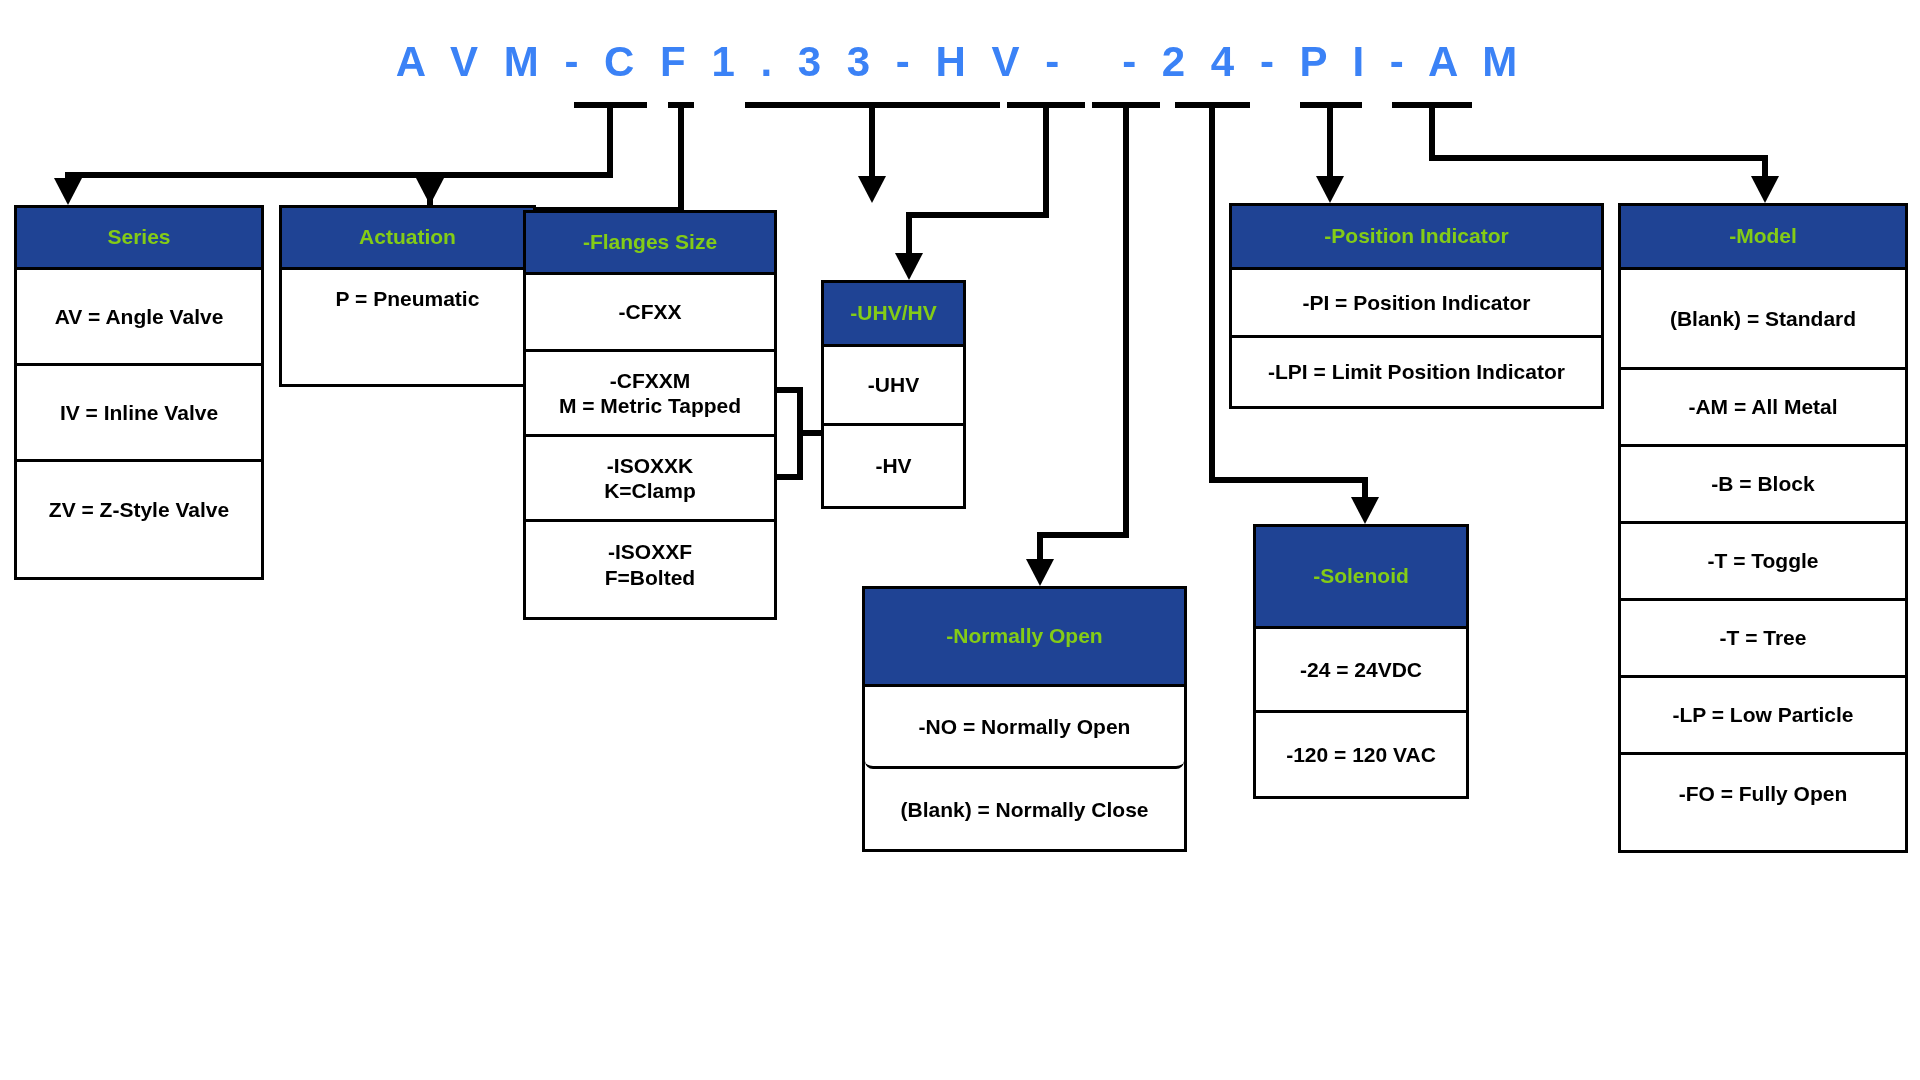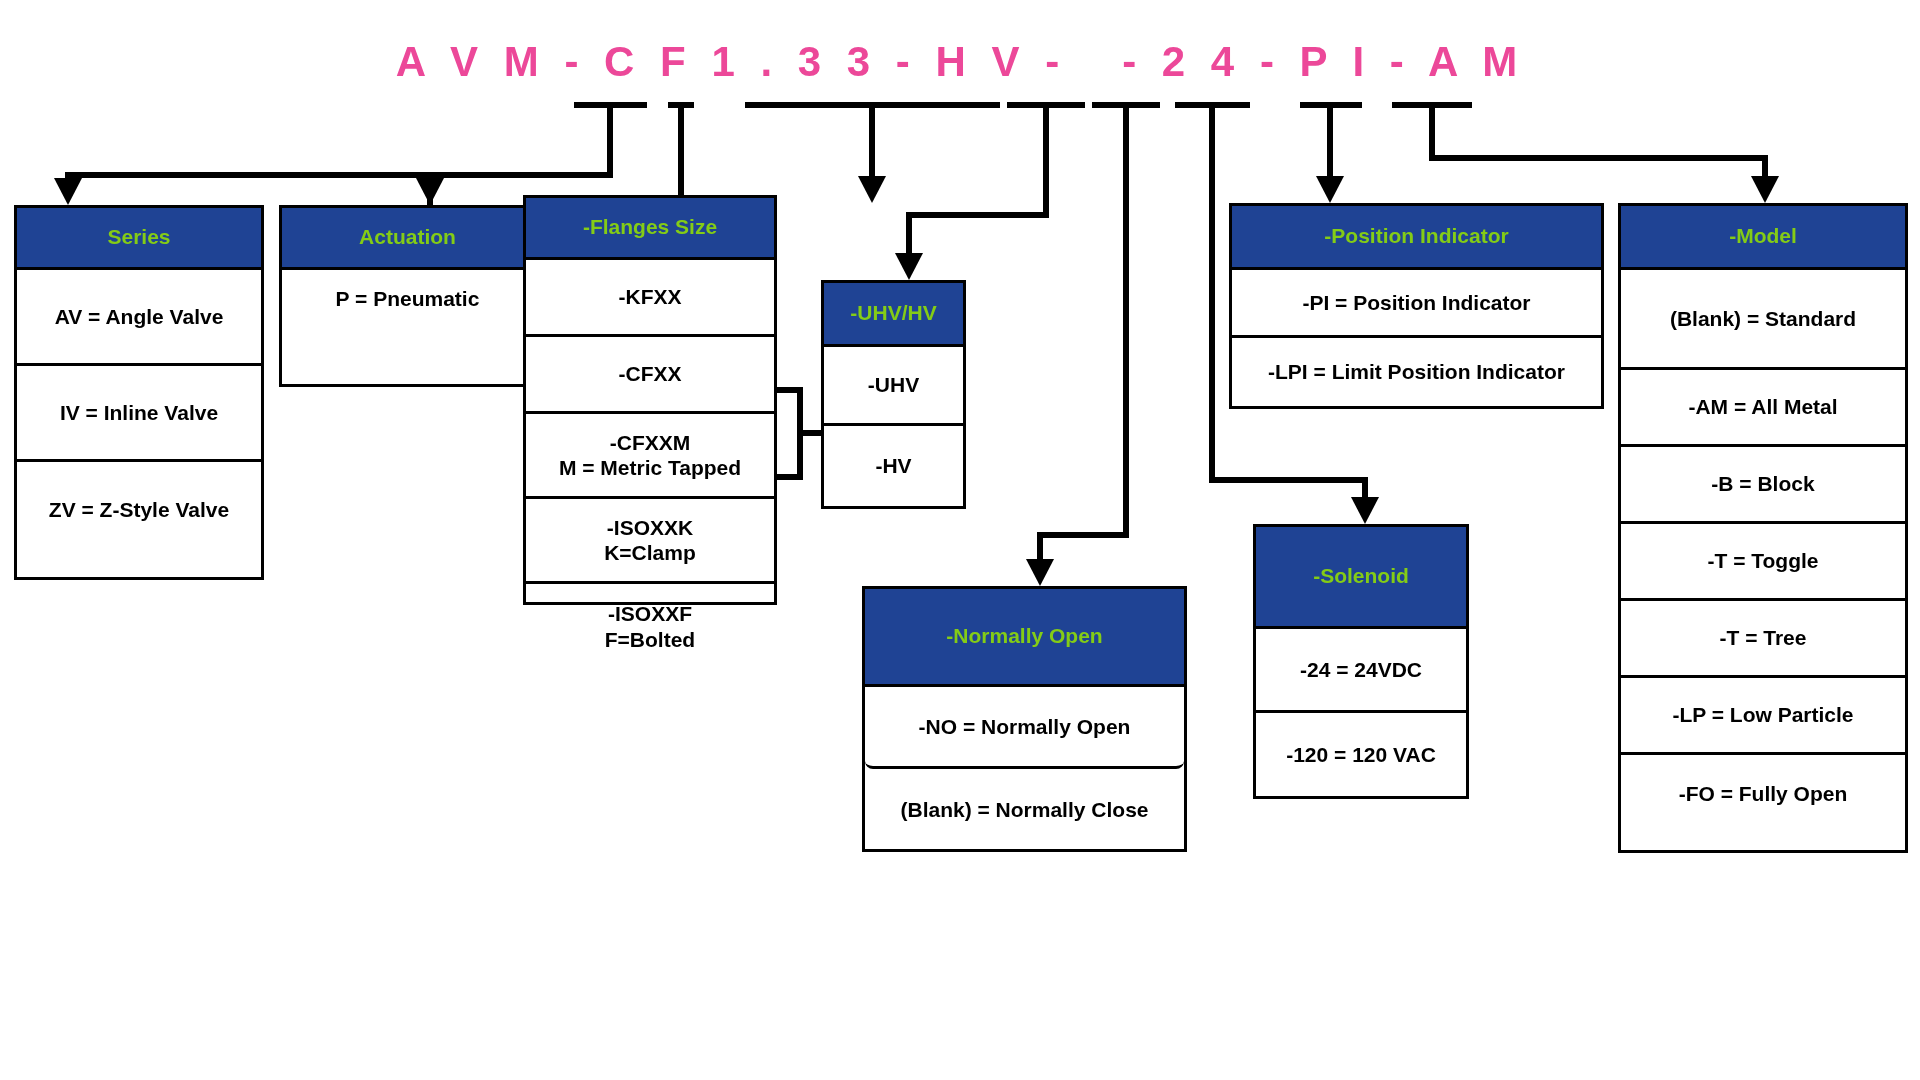--- a/index.html
+++ b/index.html
@@ -13,21 +13,21 @@
   #stage{position:absolute;left:0;top:0;width:1920px;height:1080px;}
 
   
   #partnumber{
     position:absolute;
     left:0;top:38px;width:1920px;
     text-align:center;
     font-size:42px;
     font-weight:bold;
     letter-spacing:7px;
-    color:#ec4899;
+    color:#3b82f6;
     white-space:pre;
   }
 
   
   #wires{position:absolute;left:0;top:0;width:1920px;height:1080px;pointer-events:none;}
 
   
   .box{
     position:absolute;
     border:3px solid #000;
@@ -62,21 +62,21 @@
 
   
   #box-series{left:14px;top:205px;width:250px;height:375px;}
   #box-series .hdr{height:62px;font-size:21px;}
   #box-series .row{height:96px;font-size:21px;}
 
   #box-actuation{left:279px;top:205px;width:257px;height:182px;}
   #box-actuation .hdr{height:62px;font-size:21px;}
   #box-actuation .row{height:58px;font-size:21px;}
 
-  #box-flanges{left:523px;top:195px;width:254px;height:410px;}
+  #box-flanges{left:523px;top:210px;width:254px;height:410px;}
   #box-flanges .hdr{height:62px;font-size:21px;}
   #box-flanges .row{height:77px;font-size:21px;}
   #box-flanges .row.tall{height:85px;}
 
   #box-uhvhv{left:821px;top:280px;width:145px;height:229px;}
   #box-uhvhv .hdr{height:64px;font-size:21px;}
   #box-uhvhv .row{height:79px;font-size:21px;}
 
   #box-no{left:862px;top:586px;width:325px;height:266px;}
   #box-no .hdr{height:98px;font-size:21px;}
@@ -153,21 +153,20 @@
     <div class="row">ZV = Z-Style Valve</div>
   </div>
 
   <div class="box" id="box-actuation">
     <div class="hdr">Actuation</div>
     <div class="row">P = Pneumatic</div>
   </div>
 
   <div class="box" id="box-flanges">
     <div class="hdr">-Flanges Size</div>
-    <div class="row">-KFXX</div>
     <div class="row">-CFXX</div>
     <div class="row tall">-CFXXM
 M = Metric Tapped</div>
     <div class="row tall">-ISOXXK
 K=Clamp</div>
     <div class="row tall">-ISOXXF
 F=Bolted</div>
   </div>
 
   <div class="box" id="box-uhvhv">

